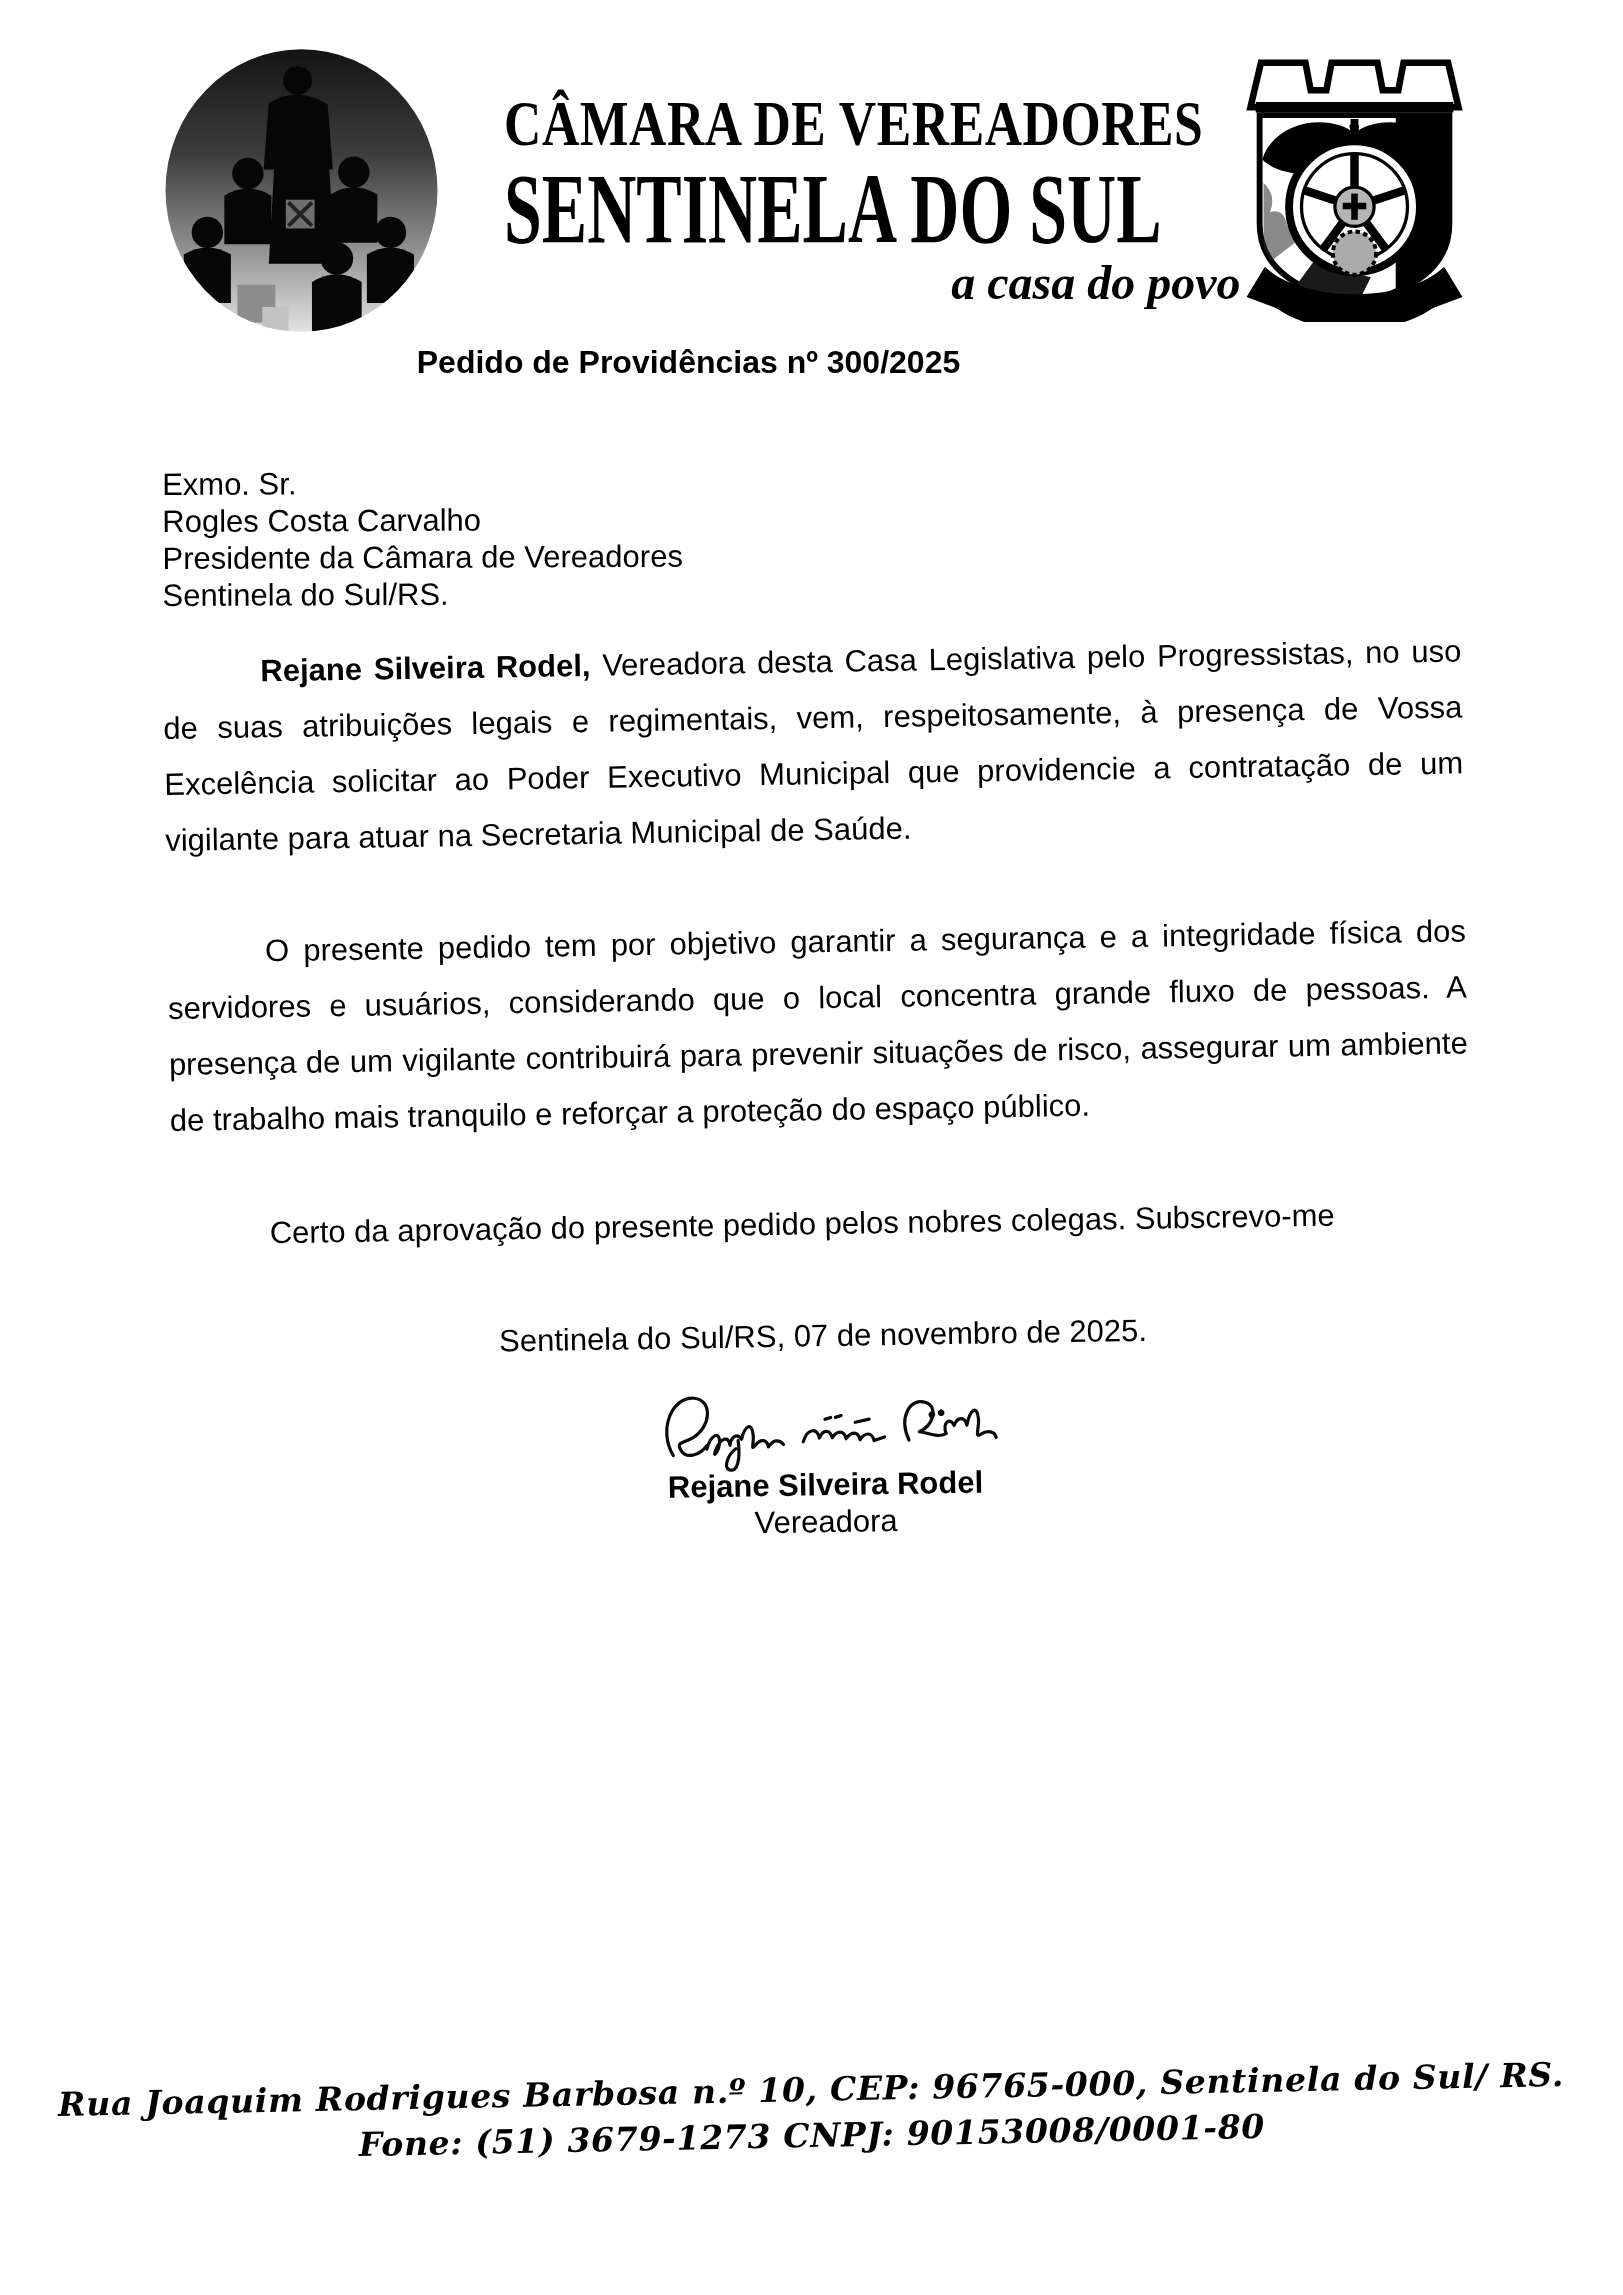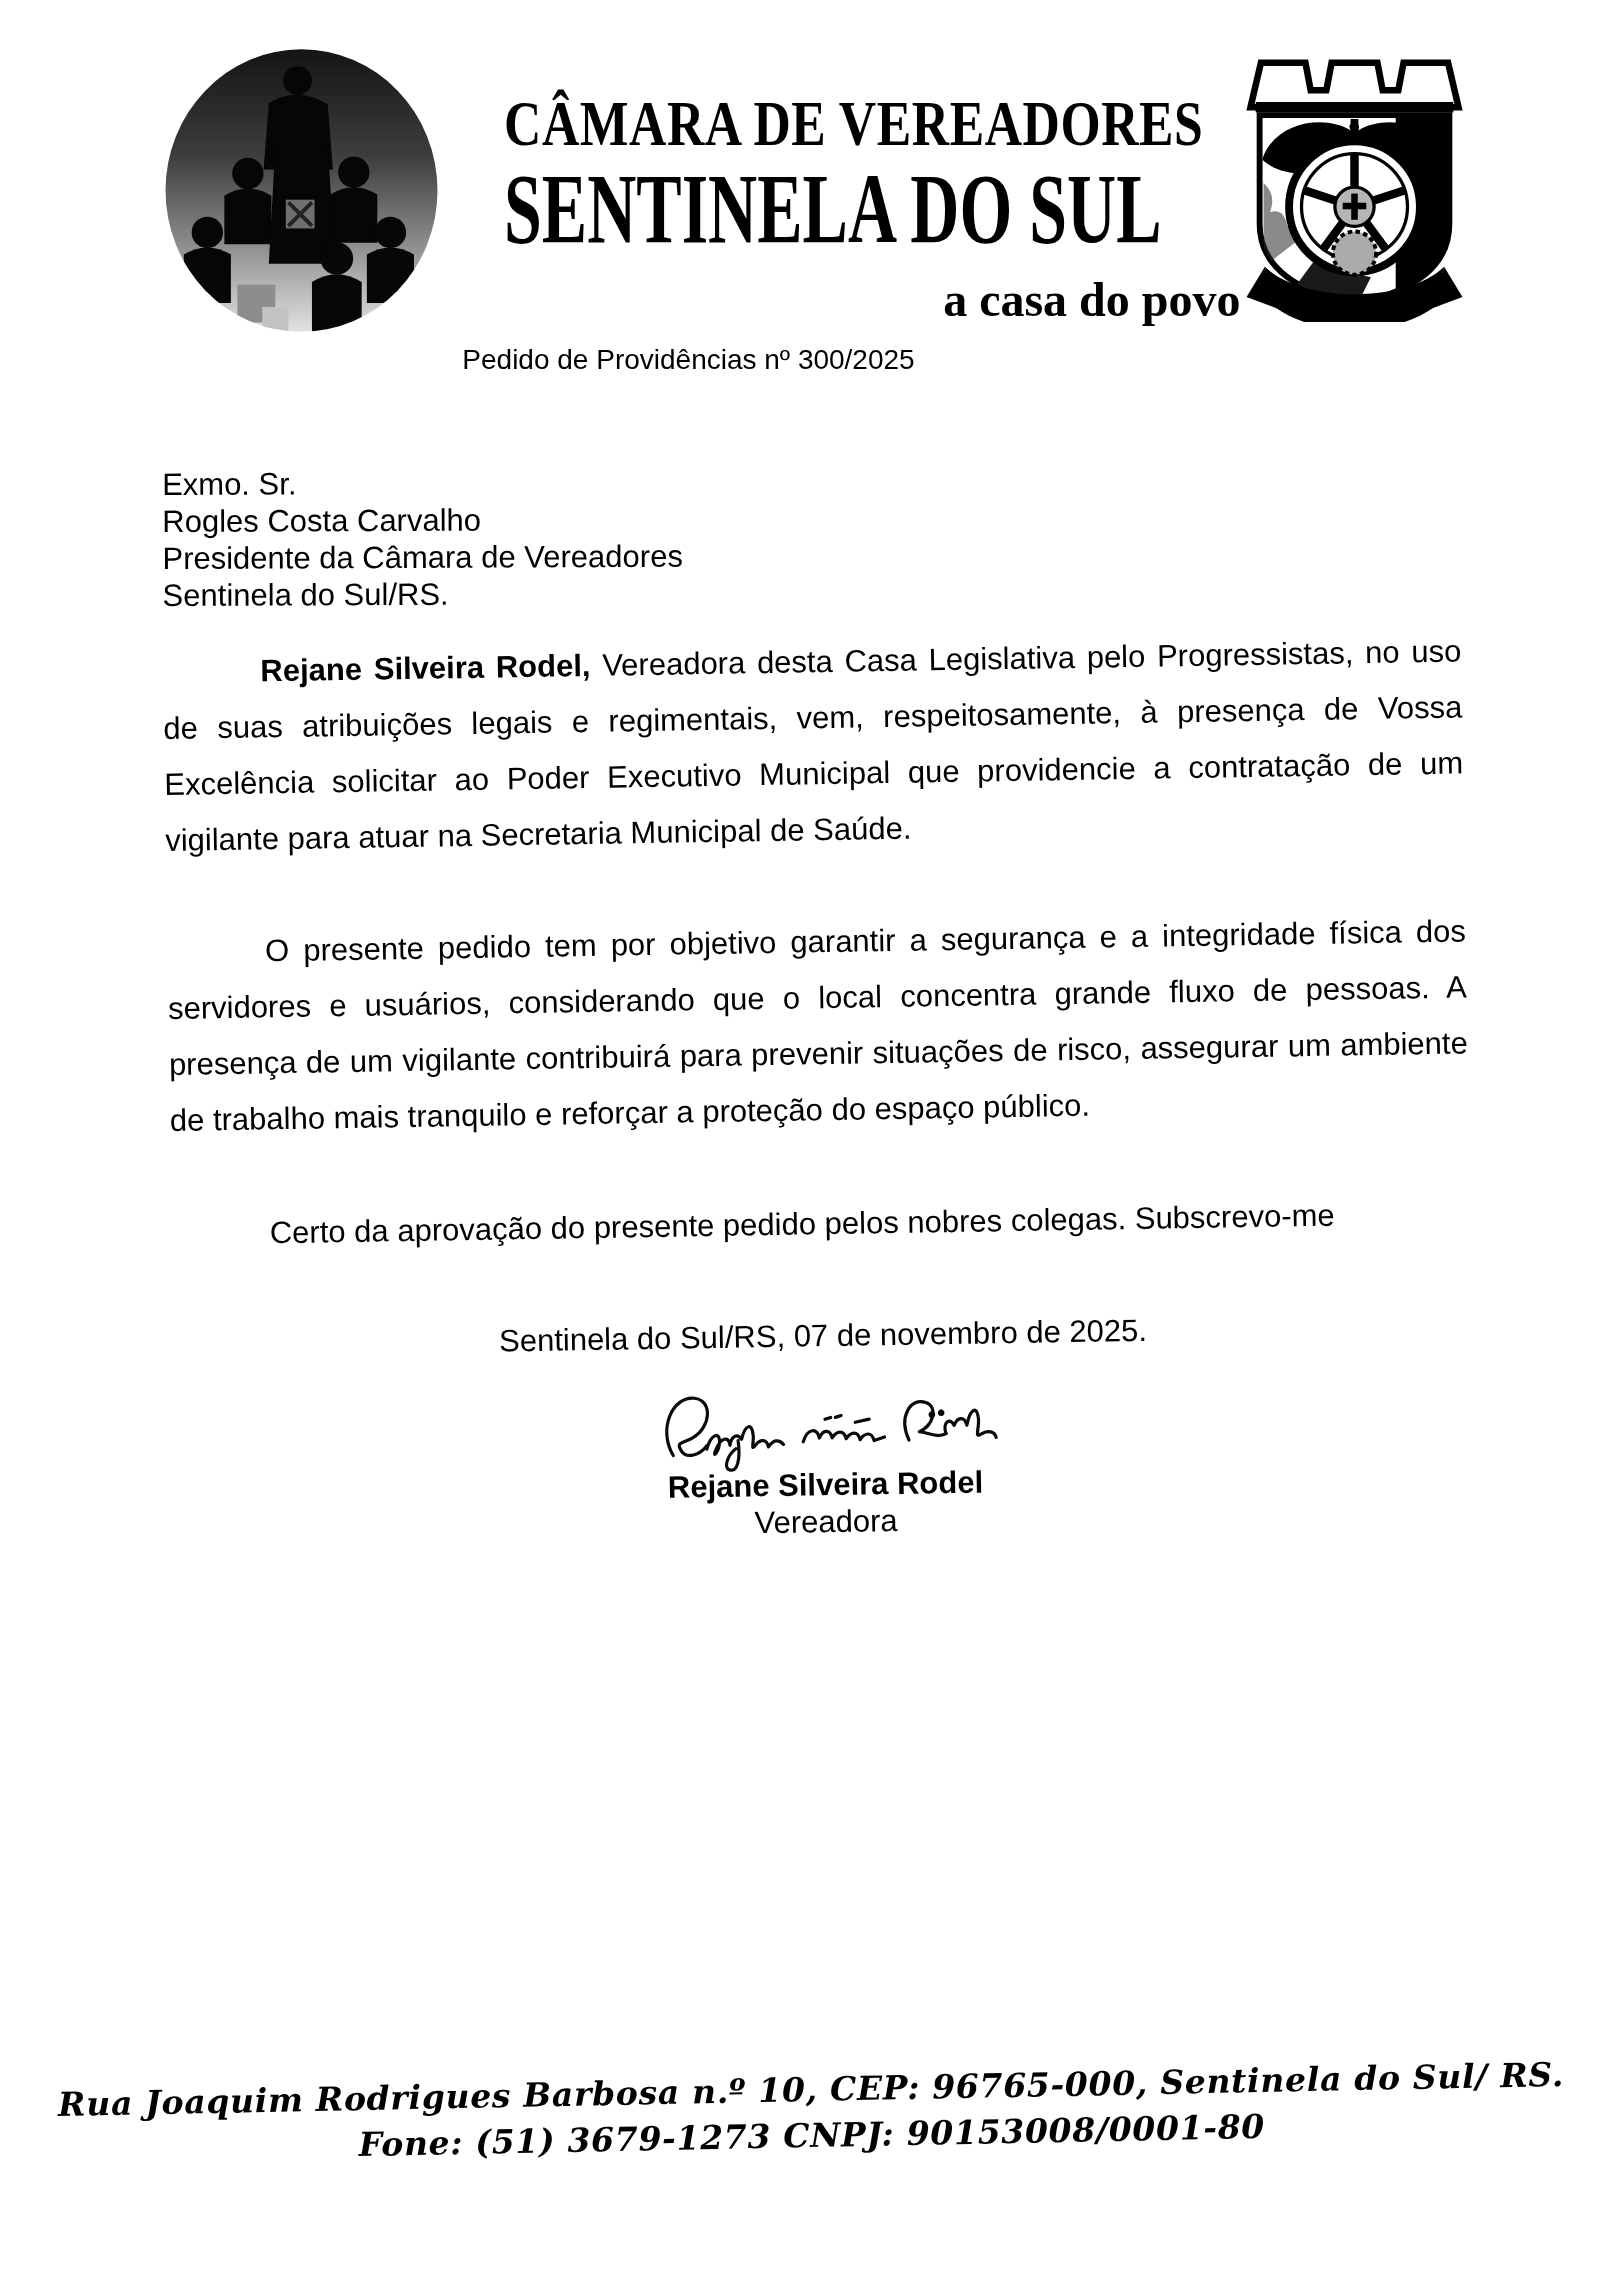--- a/index.html
+++ b/index.html
@@ -26,26 +26,26 @@
   }
   .org2 {
     font-family: "Liberation Serif", serif;
     font-weight: 700; font-size: 100px; line-height: 0.95;
     white-space: nowrap; letter-spacing: 0px; margin-top: 3.9px;
     transform: scaleX(0.68); transform-origin: 0 0;
   }
   .org3 {
     font-family: "Liberation Serif", serif;
     font-weight: 700; font-size: 48px; line-height: 1;
-    text-align: right; padding-right: 29.5px; margin-top: 20px;
+    text-align: right; padding-right: 29.5px; margin-top: 3px; font-style: italic;
   }
 
   .doc-title {
     position: absolute; top: 344px; left: 0; width: 1377px;
-    text-align: center; font-weight: 400; font-size: 28px;
+    text-align: center; font-weight: 700; font-size: 32px;
   }
 
   
   .recipient {
     position: absolute; top: 466px; left: 162px;
     font-size: 31px; line-height: 37px;
     transform: rotate(-0.25deg); transform-origin: 0 0;
   }
 
   

